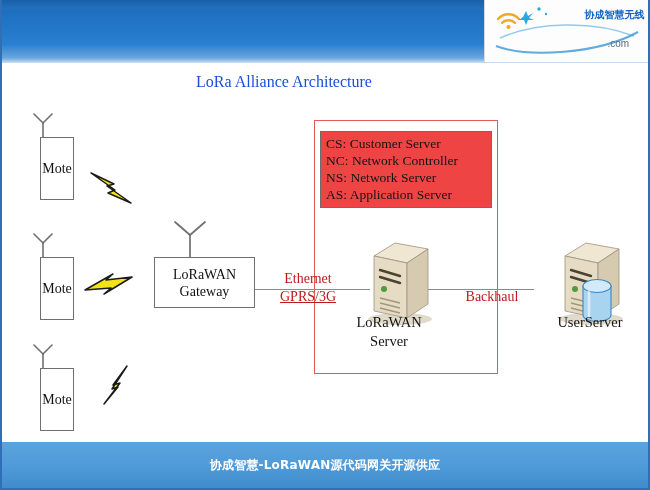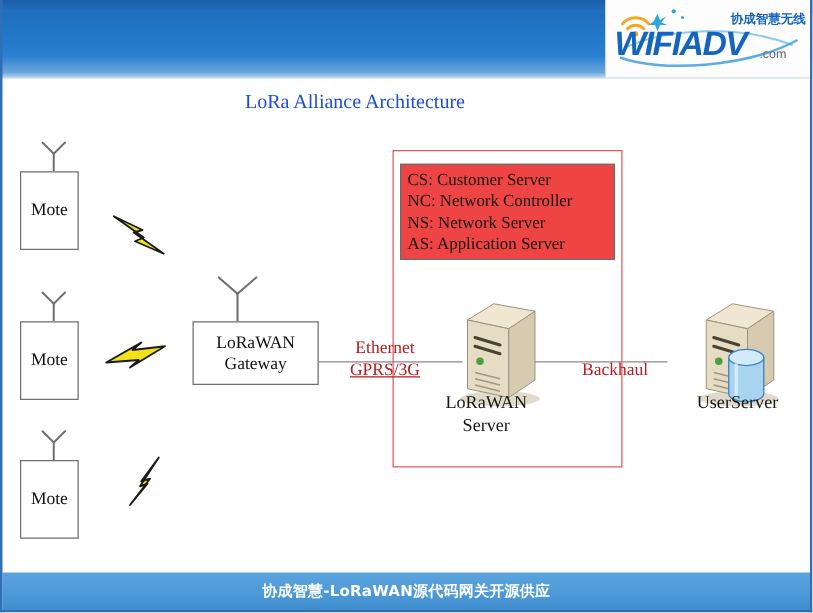--- a/index.html
+++ b/index.html
@@ -80,25 +80,25 @@
     border:1px solid #6d6d6d;
     background:#ef4444;
     box-sizing:border-box;
     padding:3px 4px 4px 5px;
   }
   #legend .row{
     font-size:13.5px;color:#141414;line-height:17px;white-space:nowrap;
   }
   
   .mote{
-    position:absolute;width:47px;height:63px;
+    position:absolute;width:34px;height:63px;
     border:1.6px solid #6f6f6f;
     background:#ffffff;
     box-sizing:border-box;
-    display:flex;align-items:center;justify-content:center;
+    display:flex;align-items:center;justify-content:center;margin-left:24px;
   }
   .mote span{font-size:14px;color:#111;}
   .antenna{position:absolute;width:34px;height:24px;}
   .mote-1{left:16px;top:74px;}
   .ant-1{left:26px;top:50px;}
   .mote-2{left:16px;top:194px;}
   .ant-2{left:26px;top:170px;}
   .mote-3{left:16px;top:305px;}
   .ant-3{left:26px;top:281px;}
   
@@ -134,21 +134,21 @@
   #srv-user{left:553px;top:177px;}
   .tower-caption{
     position:absolute;text-align:center;font-size:14.5px;color:#141414;
     line-height:19px;white-space:nowrap;
   }
   #cap-lorawan{left:327px;top:250px;width:124px;}
   #cap-user{left:528px;top:250px;width:124px;}
   #db-cyl{position:absolute;left:580px;top:215px;}
   
   #footer{
-    position:absolute;left:2px;bottom:2px;width:646px;height:30px;
+    position:absolute;left:2px;bottom:2px;width:646px;height:46px;
     background:linear-gradient(180deg,#5ba3dd 0%,#4e9ad8 55%,#3f8ccd 100%);
     display:flex;align-items:center;justify-content:center;
   }
   #footer-text{
     font-family:"DejaVu Sans","Liberation Sans",sans-serif;
     font-size:12px;color:#ffffff;font-weight:bold;letter-spacing:.2px;
     white-space:nowrap;
   }
 </style>
 </head>
@@ -169,21 +169,20 @@
           </g>
           <circle cx="20.5" cy="25" r="2.1" fill="#f5a623"></circle>
           <g fill="#2aa9e0">
             <polygon points="38,9 40,14 45,11 41,16 46,18 40,18 38,23 36,18 31,18 35,15"></polygon>
             <circle cx="51" cy="7" r="1.7"></circle>
             <circle cx="58" cy="12" r="1.2"></circle>
           </g>
           <path d="M8 44 C40 56 110 52 150 30" stroke="#2b8fd6" stroke-width="2" fill="none" opacity=".75"></path>
           <path d="M12 36 C48 20 104 18 146 34" stroke="#3aa0e0" stroke-width="1.6" fill="none" opacity=".55"></path>
         </svg>
-        <div class="logo-wordmark">WIFIADV</div>
         <div class="logo-dotcom">.com</div>
         <div class="logo-cn">协成智慧无线</div>
       </div>
     </div>
   </div>
 
   <div id="canvas">
 
     <div id="title">LoRa Alliance Architecture</div>
 

